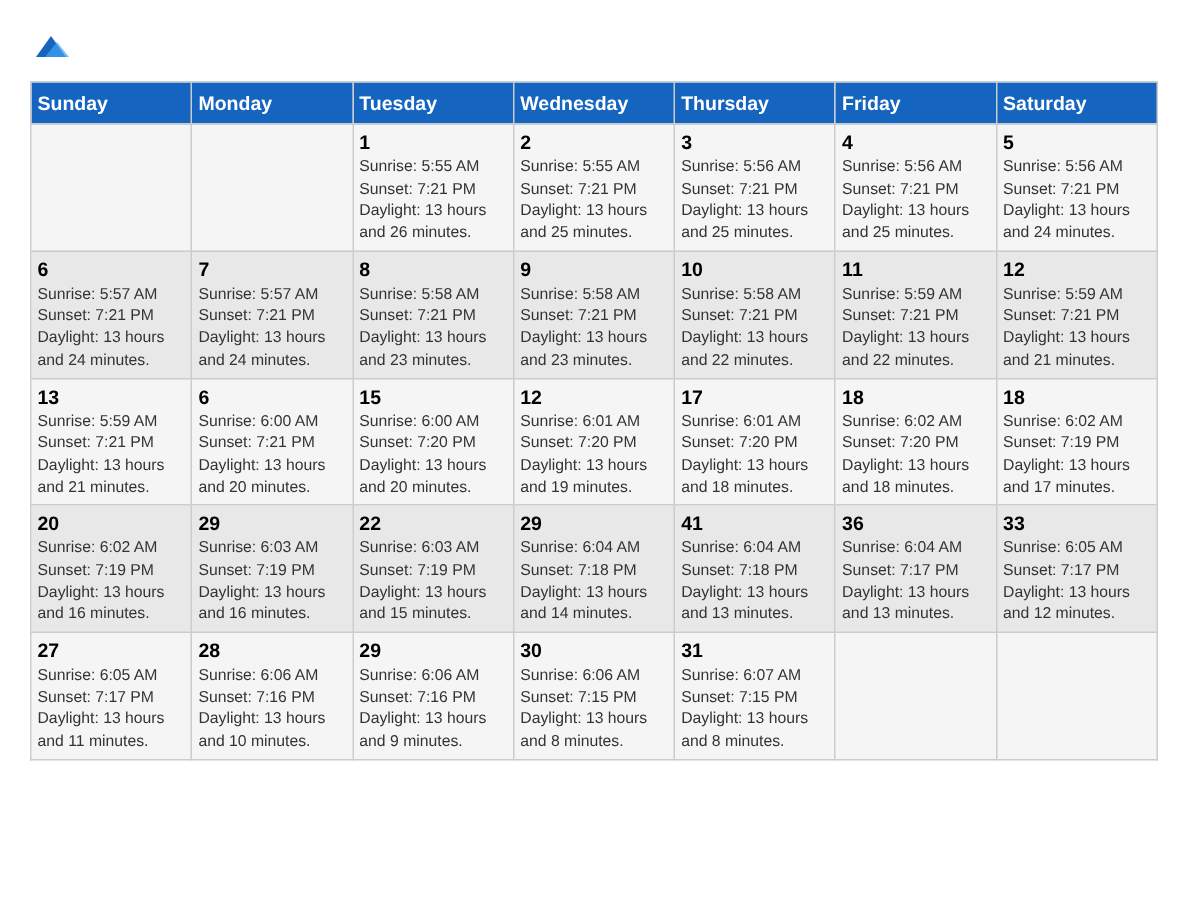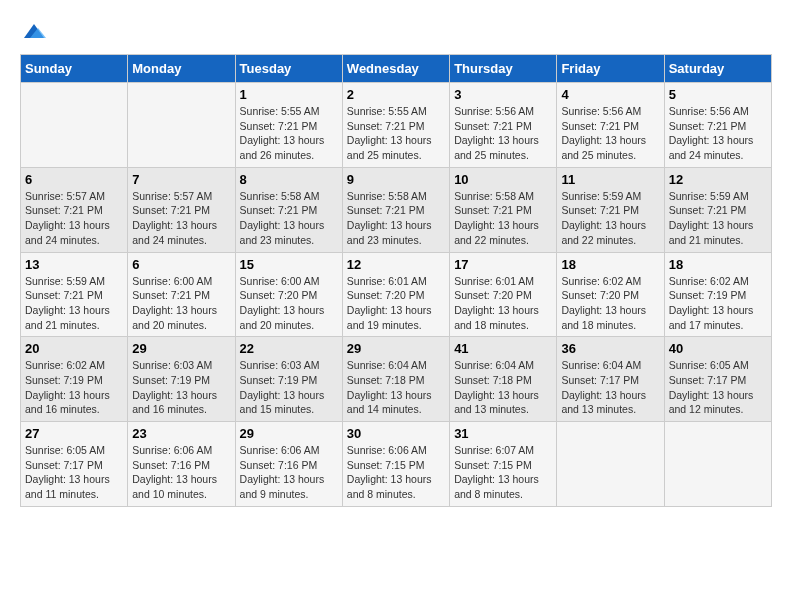--- a/index.html
+++ b/index.html
@@ -227,31 +227,31 @@
         </td>
         <td>
           <span class="day-num">41</span>
           <div class="day-info">Sunrise: 6:04 AM<br>Sunset: 7:18 PM<br>Daylight: 13 hours and 13 minutes.</div>
         </td>
         <td>
           <span class="day-num">36</span>
           <div class="day-info">Sunrise: 6:04 AM<br>Sunset: 7:17 PM<br>Daylight: 13 hours and 13 minutes.</div>
         </td>
         <td>
-          <span class="day-num">40</span>
+          <span class="day-num">33</span>
           <div class="day-info">Sunrise: 6:05 AM<br>Sunset: 7:17 PM<br>Daylight: 13 hours and 12 minutes.</div>
         </td>
       </tr>
       <tr>
         <td>
           <span class="day-num">27</span>
           <div class="day-info">Sunrise: 6:05 AM<br>Sunset: 7:17 PM<br>Daylight: 13 hours and 11 minutes.</div>
         </td>
         <td>
-          <span class="day-num">23</span>
+          <span class="day-num">28</span>
           <div class="day-info">Sunrise: 6:06 AM<br>Sunset: 7:16 PM<br>Daylight: 13 hours and 10 minutes.</div>
         </td>
         <td>
           <span class="day-num">29</span>
           <div class="day-info">Sunrise: 6:06 AM<br>Sunset: 7:16 PM<br>Daylight: 13 hours and 9 minutes.</div>
         </td>
         <td>
           <span class="day-num">30</span>
           <div class="day-info">Sunrise: 6:06 AM<br>Sunset: 7:15 PM<br>Daylight: 13 hours and 8 minutes.</div>
         </td>

